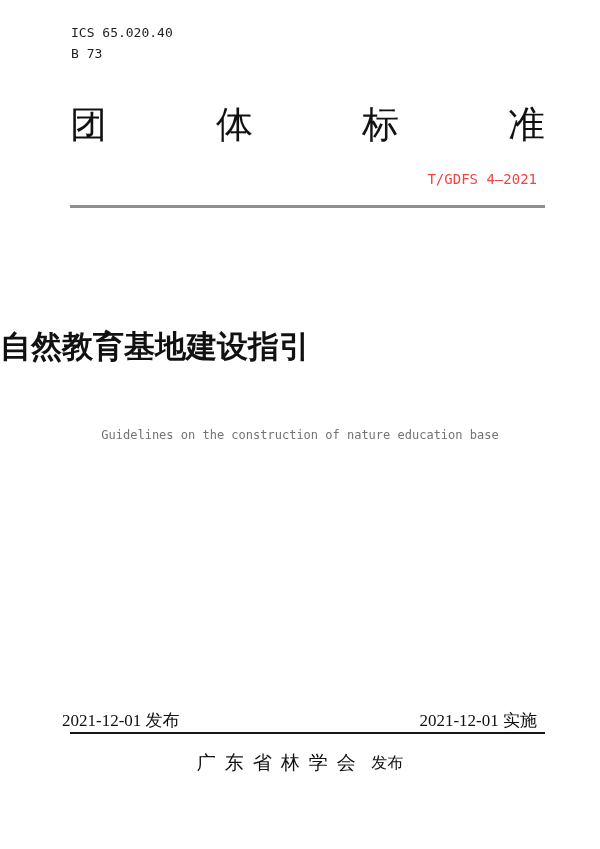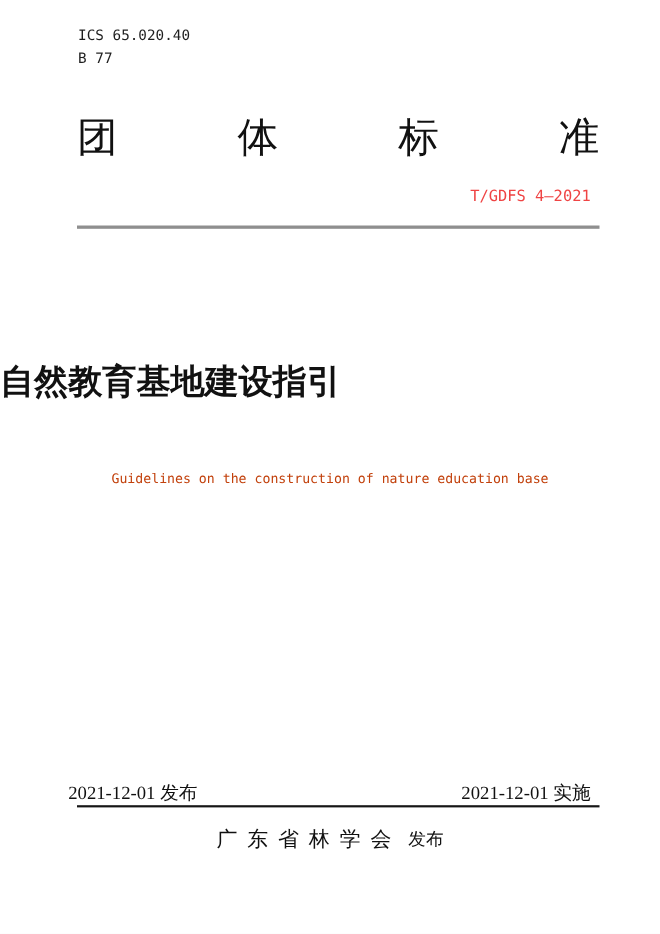--- a/index.html
+++ b/index.html
@@ -74,21 +74,21 @@
   }
 
   .sub-title {
     position: absolute;
     top: 428px;
     left: 0;
     width: 100%;
     text-align: center;
     font-family: "DejaVu Sans Mono", monospace;
     font-size: 12px;
-    color: #c2410c;
+    color: #737373;
   }
 
   .date-row {
     position: absolute;
     top: 709px;
     left: 62px;
     width: 475px;
     display: flex;
     justify-content: space-between;
     font-family: "Liberation Serif", serif;
@@ -129,21 +129,21 @@
     font-family: "Liberation Sans", sans-serif;
   }
 </style>
 </head>
 <body>
 
 <div class="page">
 
   <div class="ics-block">
     <div>ICS 65.020.40</div>
-    <div>B 77</div>
+    <div>B 73</div>
   </div>
 
   <div class="type-row">
     <span>团</span>
     <span>体</span>
     <span>标</span>
     <span>准</span>
   </div>
 
   <div class="std-number">T/GDFS 4—2021</div>

